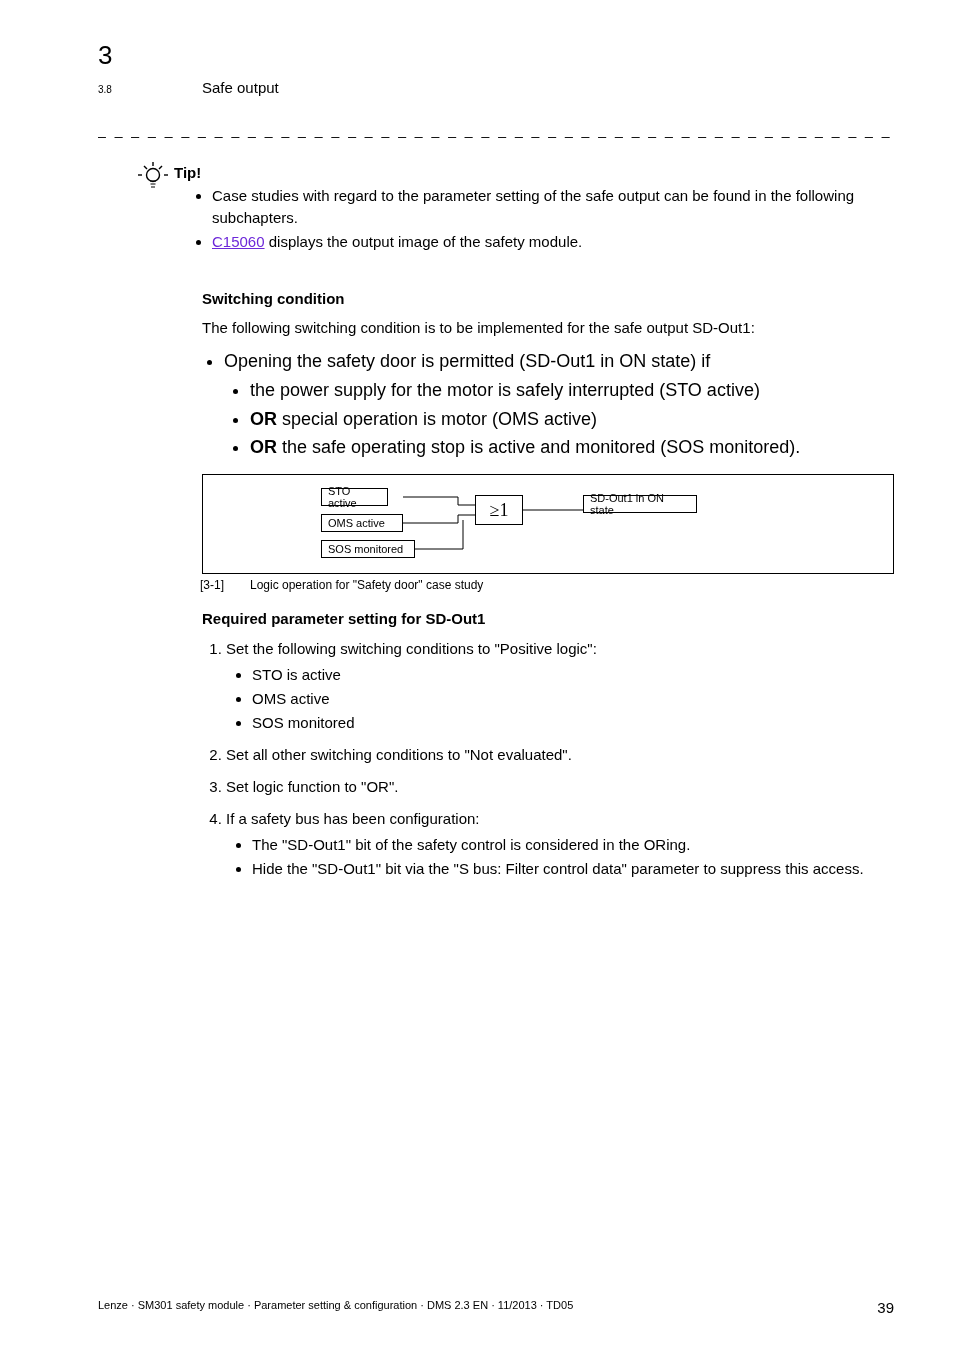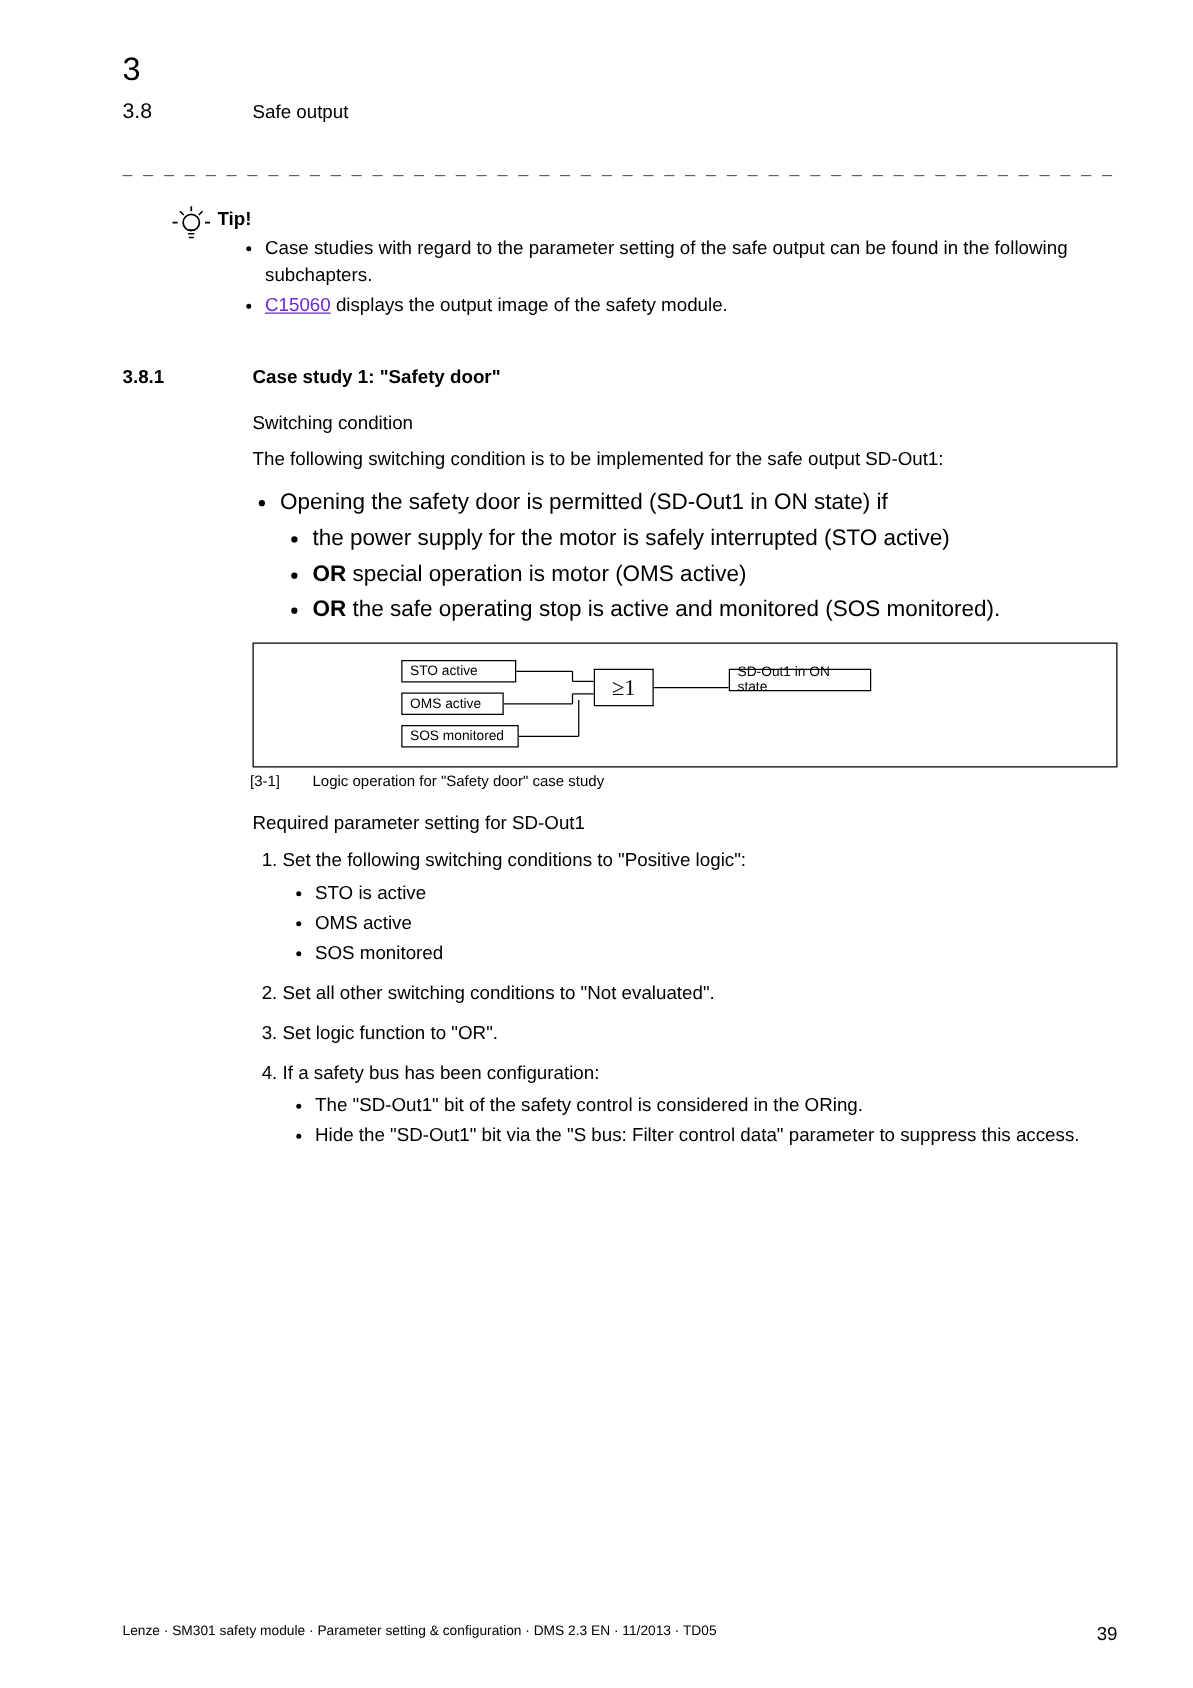--- a/index.html
+++ b/index.html
@@ -30,21 +30,21 @@
     font-size: 26px;
     font-weight: 400;
   }
   .section-row {
     display: flex;
     align-items: baseline;
     margin-top: 8px;
   }
   .section-num {
     width: 104px;
-    font-size: 17px;
+    font-size: 10px;
     font-weight: 400;
   }
   .section-title {
     font-size: 15px;
     font-weight: 400;
   }
   .dash-rule {
     margin: 26px 0 22px 0;
     font-size: 14px;
     letter-spacing: 2.5px;
@@ -89,21 +89,21 @@
     font-weight: 700;
   }
   .subsection-title {
     font-size: 15px;
     font-weight: 700;
   }
   .content-indent {
     margin-left: 104px;
   }
   .h-bold {
-    font-weight: 400;
+    font-weight: 700;
     font-size: 15px;
     margin: 0 0 10px 0;
   }
   .para {
     font-size: 15px;
     line-height: 1.45;
     margin: 0 0 8px 0;
   }
   .body-ul {
     padding-left: 22px;
@@ -213,24 +213,20 @@
       <div class="tip-label">Tip!</div>
       <ul class="tip-ul">
         <li>Case studies with regard to the parameter setting of the safe output can be found in the following subchapters.</li>
         <li>
           <a href="#" class="link">C15060</a><span> displays the output image of the safety module.</span>
         </li>
       </ul>
     </div>
   </div>
 
-  <div class="subsection-row">
-    <div class="subsection-num">3.8.1</div>
-    <div class="subsection-title">Case study 1: "Safety door"</div>
-  </div>
 
   <div class="content-indent">
     <p class="h-bold">Switching condition</p>
     <p class="para">The following switching condition is to be implemented for the safe output SD-Out1:</p>
     <ul class="body-ul">
       <li>
         <span>Opening the safety door is permitted (SD-Out1 in ON state) if</span>
         <ul class="sub-ul">
           <li>the power supply for the motor is safely interrupted (STO active)</li>
           <li><b>OR</b><span> special operation is motor (OMS active)</span></li>
@@ -250,21 +246,21 @@
           <line x1="200" y1="48" x2="255" y2="48"></line>
           <line x1="255" y1="48" x2="255" y2="40"></line>
           <line x1="255" y1="40" x2="272" y2="40"></line>
 
           <line x1="212" y1="74" x2="260" y2="74"></line>
           <line x1="260" y1="74" x2="260" y2="45"></line>
 
           <line x1="320" y1="35" x2="380" y2="35"></line>
         </g>
       </svg>
-      <div class="dbox" style="left:118px; top:13px; width:92px;">STO active</div>
+      <div class="dbox" style="left:118px; top:13px; width:67px;">STO active</div>
       <div class="dbox" style="left:118px; top:39px; width:82px;">OMS active</div>
       <div class="dbox" style="left:118px; top:65px; width:94px;">SOS monitored</div>
       <div class="dgate" style="left:272px; top:20px;">≥1</div>
       <div class="dbox" style="left:380px; top:20px; width:114px;">SD-Out1 in ON state</div>
     </div>
 
     <div class="fig-caption-row" style="margin-left:-50px;">
       <div class="fig-num">[3-1]</div>
       <div class="fig-text">Logic operation for "Safety door" case study</div>
     </div>

